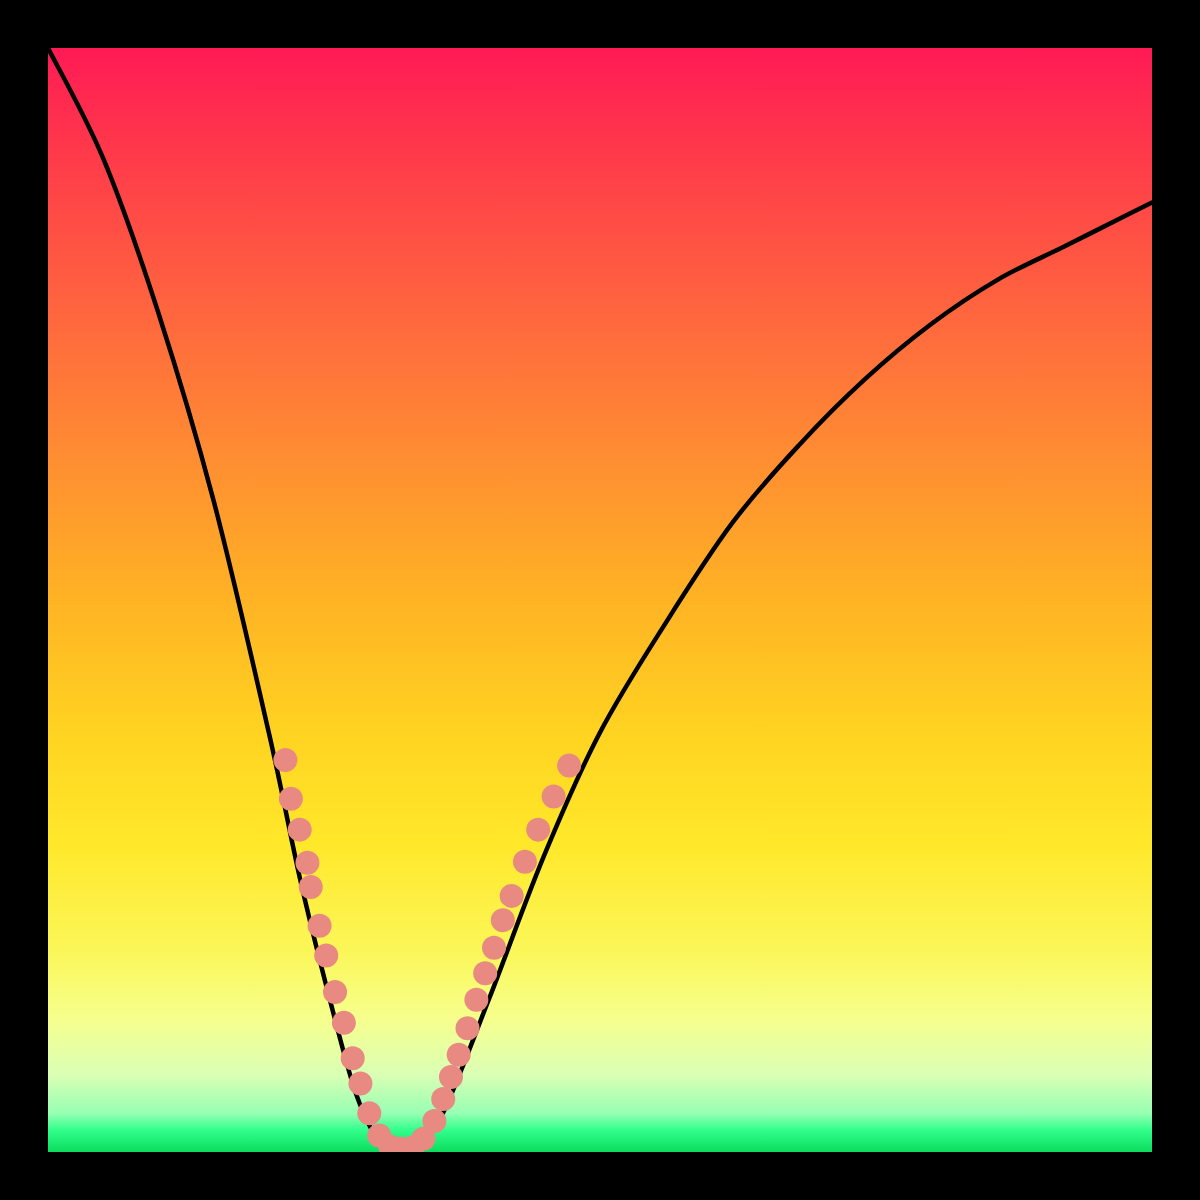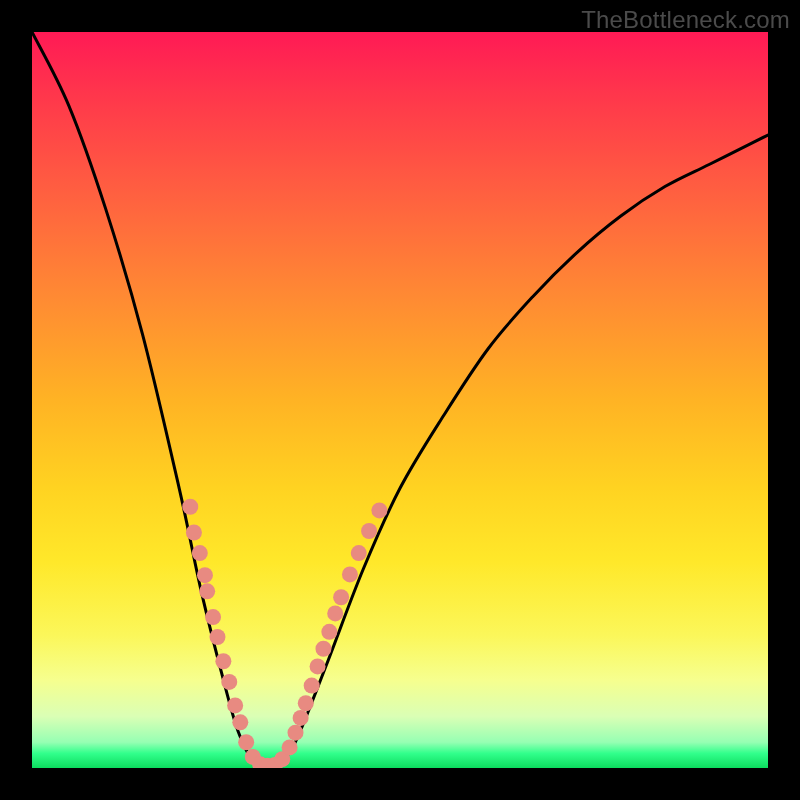--- a/index.html
+++ b/index.html
@@ -102,14 +102,13 @@
           <circle cx="297.34" cy="599.84" r="8" fill="#e88a81"></circle>
           <circle cx="303.23" cy="581.44" r="8" fill="#e88a81"></circle>
           <circle cx="309.12" cy="565.25" r="8" fill="#e88a81"></circle>
           <circle cx="317.95" cy="542.43" r="8" fill="#e88a81"></circle>
           <circle cx="326.78" cy="521.09" r="8" fill="#e88a81"></circle>
           <circle cx="337.09" cy="499.01" r="8" fill="#e88a81"></circle>
           <circle cx="347.39" cy="478.40" r="8" fill="#e88a81"></circle>
         </g>
     </svg>
   </div>
-  <div class="watermark">TheBottleneck.com</div>
 </div>
 
 </body></html>

